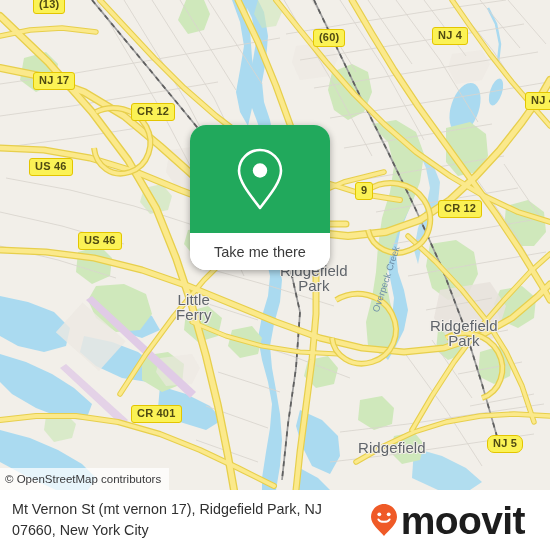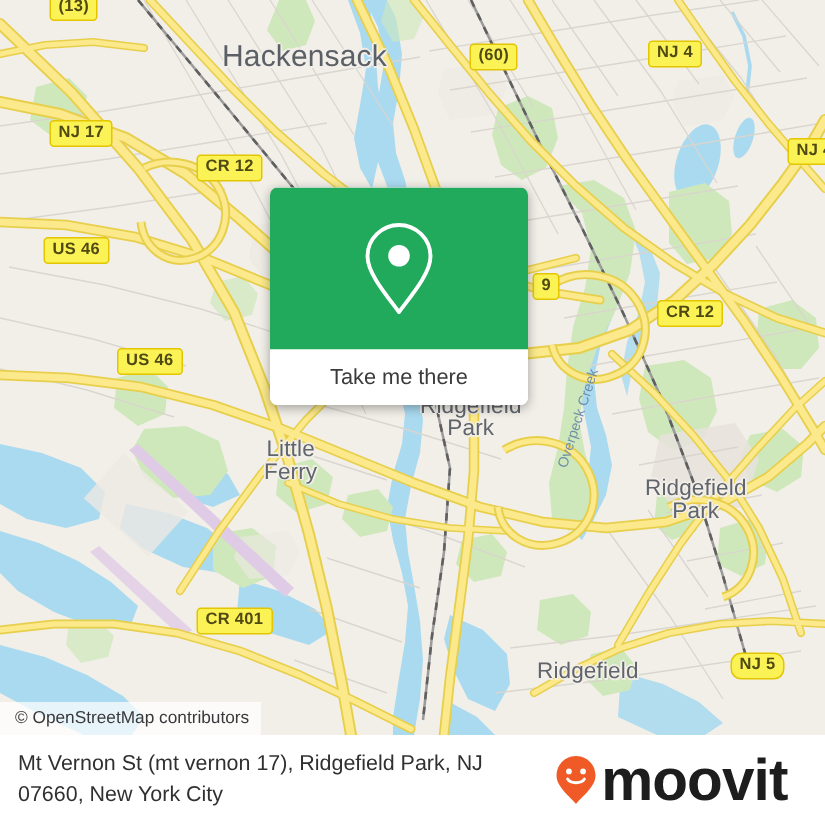--- a/index.html
+++ b/index.html
@@ -82,24 +82,24 @@
     padding: 1px 5px 2px 5px;
     line-height: 1.15;
     white-space: nowrap;
     letter-spacing: 0.2px;
     box-sizing: border-box;
   }
 
   
   #popup-card {
     position: absolute;
-    left: 180px;
+    left: 190px;
     top: 125px;
-    width: 172px;
-    border-radius: 5px;
+    width: 140px;
+    border-radius: 16px;
     overflow: hidden;
     box-shadow: 0 2px 7px rgba(0,0,0,0.33);
     background: #ffffff;
     z-index: 40;
   }
 
   #popup-image {
     height: 108px;
     background: #21a95c;
     display: flex;
@@ -121,21 +121,21 @@
   }
 
   
   #attribution {
     position: absolute;
     left: 0;
     bottom: 0;
     height: 22px;
     display: flex;
     align-items: center;
-    padding-left: 10px;
+    padding-left: 5px;
     padding-right: 8px;
     background: rgba(255,255,255,0.72);
     color: #39393b;
     font-size: 11.5px;
     font-family: "Liberation Sans", sans-serif;
     white-space: nowrap;
     z-index: 30;
   }
 
   
@@ -370,37 +370,36 @@
         <g fill="none" stroke="#fbe98b" stroke-width="3.4">
           <path d="M96,112 C112,104 136,108 146,126 C156,144 148,166 130,172 C112,178 96,166 94,148"></path>
           <path d="M368,190 C386,178 412,182 424,200 C436,218 430,242 410,250 C392,258 372,248 368,230"></path>
           <path d="M336,300 C356,288 382,294 392,314 C402,334 392,356 372,362 C352,368 334,356 332,338"></path>
           <path d="M446,338 C464,328 488,334 498,352 C508,370 500,392 482,398"></path>
         </g>
 
       </g>
     </svg>
 
-    <div class="place-label label-city-big" style="left:148px; top:28px;">Hackensack</div>
 
     <div class="place-label label-city-mid" style="left:280px; top:263px;">Ridgefield
 Park</div>
 
     <div class="place-label label-city-mid" style="left:176px; top:292px;text-align:center;">Little
 Ferry</div>
 
     <div class="place-label label-city-mid" style="left:430px; top:318px;">Ridgefield
 Park</div>
 
     <div class="place-label label-city-mid" style="left:358px; top:440px;">Ridgefield</div>
 
     <div class="water-label" style="left:370px; top:310px; transform: rotate(-72deg); transform-origin: 0 0;">Overpeck Creek</div>
 
     <div class="shield" style="left:33px; top:-4px;">(13)</div>
-    <div class="shield" style="left:33px; top:80px;">NJ 17</div>
+    <div class="shield" style="left:33px; top:72px;">NJ 17</div>
     <div class="shield" style="left:131px; top:103px;">CR 12</div>
     <div class="shield" style="left:313px; top:29px;">(60)</div>
     <div class="shield" style="left:432px; top:27px;">NJ 4</div>
     <div class="shield" style="left:525px; top:92px;">NJ 4</div>
     <div class="shield" style="left:29px; top:158px;">US 46</div>
     <div class="shield" style="left:78px; top:232px;">US 46</div>
     <div class="shield" style="left:355px; top:182px; z-index:5;">9</div>
     <div class="shield" style="left:438px; top:200px;">CR 12</div>
     <div class="shield" style="left:131px; top:405px;">CR 401</div>
     <div class="shield" style="left:487px; top:435px;border-radius:7px;">NJ 5</div>

